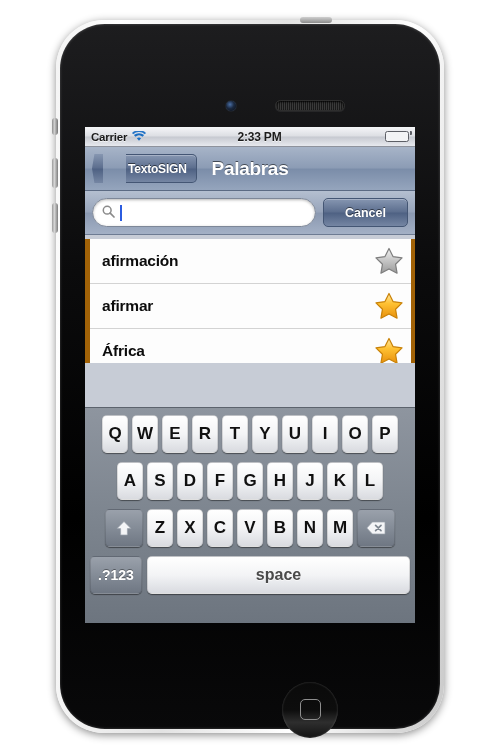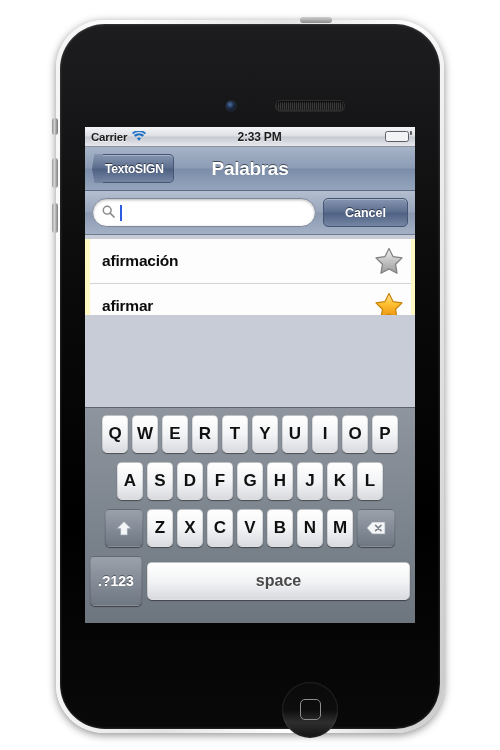--- a/index.html
+++ b/index.html
@@ -72,21 +72,21 @@
     background:linear-gradient(180deg,#a8f06a,#5ec928 55%,#44ad17); }
   #battery-nub{ position:absolute; right:3px; top:4px; width:2px; height:4px;
     border-radius:0 1px 1px 0; background:#5d5f66; }
 
   
   #nav-bar{ height:44px; position:relative;
     background:linear-gradient(180deg,#a7b4c8 0%,#8c9cb5 48%,#7b8da9 52%,#95a5bd 100%);
     border-bottom:1px solid #5b6a83;
     display:flex; align-items:center; }
   #back-button{ position:relative; margin-left:7px; height:34px;
-    display:flex; align-items:center; cursor:pointer; }
+    display:flex; align-items:center; cursor:pointer;gap:23px; }
   #back-button .bb-arrow{ width:11px; height:29px;
     background:linear-gradient(180deg,#8696b1,#5c6e8e 48%,#4e6183 52%,#7586a3);
     clip-path:polygon(100% 0, 100% 100%, 22% 100%, 0 50%, 22% 0);
     border-radius:2px 0 0 2px; }
   #back-button .bb-body{ height:29px; padding:0 9px 0 2px;
     display:flex; align-items:center; border-radius:0 5px 5px 0;
     background:linear-gradient(180deg,#8696b1,#5c6e8e 48%,#4e6183 52%,#7586a3);
     border:1px solid #445674; border-left:none;
     box-shadow:inset 0 1px 0 rgba(255,255,255,.28); }
   #back-button-label{ font-size:12px; font-weight:bold; color:#fff;
@@ -106,21 +106,21 @@
   #search-caret{ width:2px; height:16px; background:#2b5ce0; }
   #search-input-text{ font-size:13px; color:#3a3a3a; }
   #cancel-button{ margin-left:7px; height:29px; padding:0 21px; border-radius:5px;
     display:flex; align-items:center; cursor:pointer;
     background:linear-gradient(180deg,#8696b1,#5c6e8e 48%,#4e6183 52%,#7586a3);
     border:1px solid #445674; box-shadow:inset 0 1px 0 rgba(255,255,255,.28); }
   #cancel-button-label{ font-size:12.5px; font-weight:bold; color:#fff;
     text-shadow:0 -1px 0 rgba(0,0,0,.55); }
 
   
-  #word-list{ background:#fef9c3; height:80px; overflow:hidden; position:relative; }
+  #word-list{ background:#a16207; height:128px; overflow:hidden; position:relative; }
   .list-row{ height:45px; margin:0 4px 0 5px; background:#fdfdfd;
     border-bottom:1px solid #d3d3d3; display:flex; align-items:center;
     padding:0 7px 0 12px; cursor:pointer; }
   .row-label{ flex:1; font-size:15.5px; font-weight:bold; color:#0c0c0c;
     letter-spacing:-.2px; }
   .row-star{ flex:0 0 auto; width:30px; height:30px; display:block; }
   #list-top-edge{ height:4px; background:#c7ccd6; }
 
   
   #keyboard{ position:absolute; left:0; bottom:0; width:100%; height:216px;
@@ -130,21 +130,21 @@
   .key{ height:38px; border-radius:5px; display:flex; align-items:center;
     justify-content:center; cursor:pointer;
     background:linear-gradient(180deg,#ffffff 0%,#f3f4f6 50%,#d9dbe0 100%);
     box-shadow:0 1px 1px rgba(0,0,0,.45); border:1px solid rgba(0,0,0,.12); }
   .key-letter{ width:26px; margin:0 2px; font-size:17px; font-weight:bold;
     color:#101010; }
   .key-dark{ background:linear-gradient(180deg,#9aa1ab 0%,#848c97 50%,#6f7783 100%);
     color:#fff; }
   #shift-key{ width:38px; margin:0 2px 0 3px; }
   #backspace-key{ width:38px; margin:0 3px 0 2px; }
-  #numeric-key{ width:52px; height:50px; margin-left:5px; font-size:14px;
+  #numeric-key{ width:52px; height:38px; margin-left:5px; font-size:14px;
     font-weight:bold; color:#fff; text-shadow:0 -1px 0 rgba(0,0,0,.4); }
   #space-key{ flex:1; height:38px; margin:0 5px; font-size:16px; font-weight:bold;
     color:#4a4a4a; text-shadow:0 1px 0 rgba(255,255,255,.6); }
   #search-key{ width:74px; height:38px; margin-right:5px; font-size:14px;
     font-weight:bold; color:#aeb4bd; text-shadow:0 -1px 0 rgba(0,0,0,.3); }
   #bottom-row{ padding:0 0 0 0; }
 </style>
 </head>
 <body>
 

